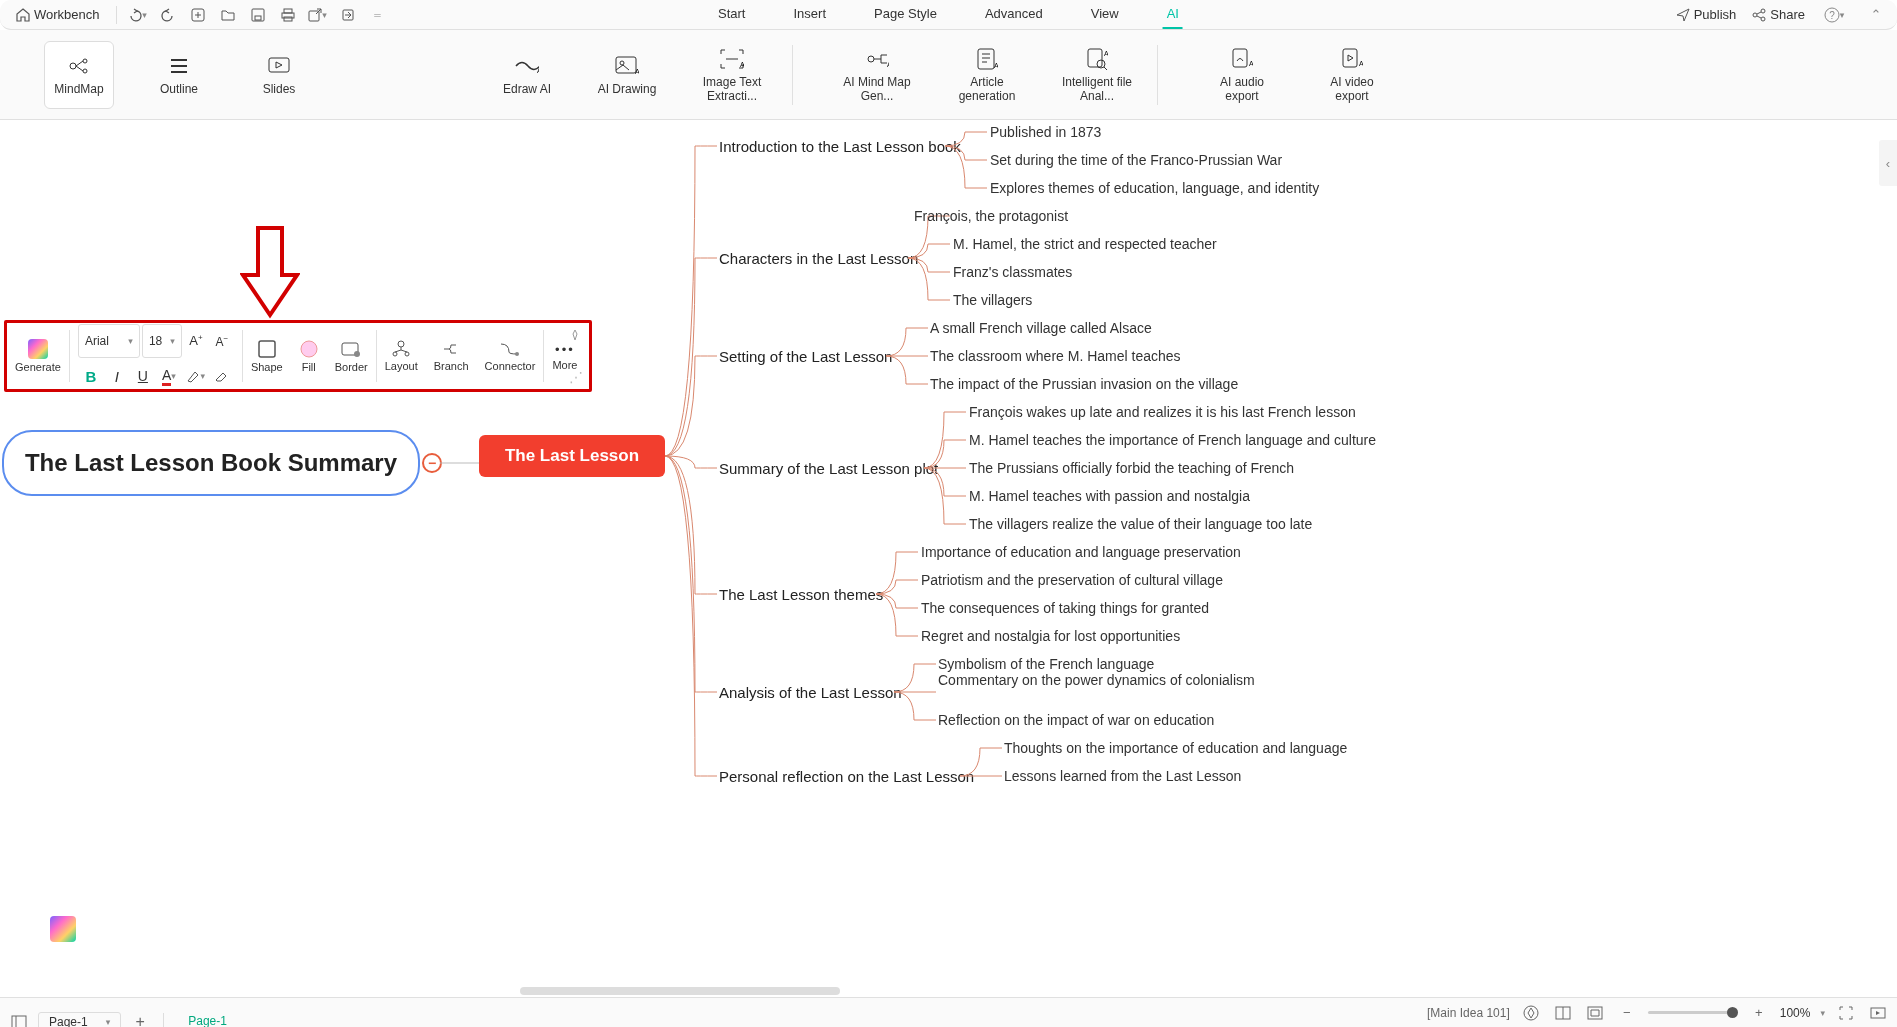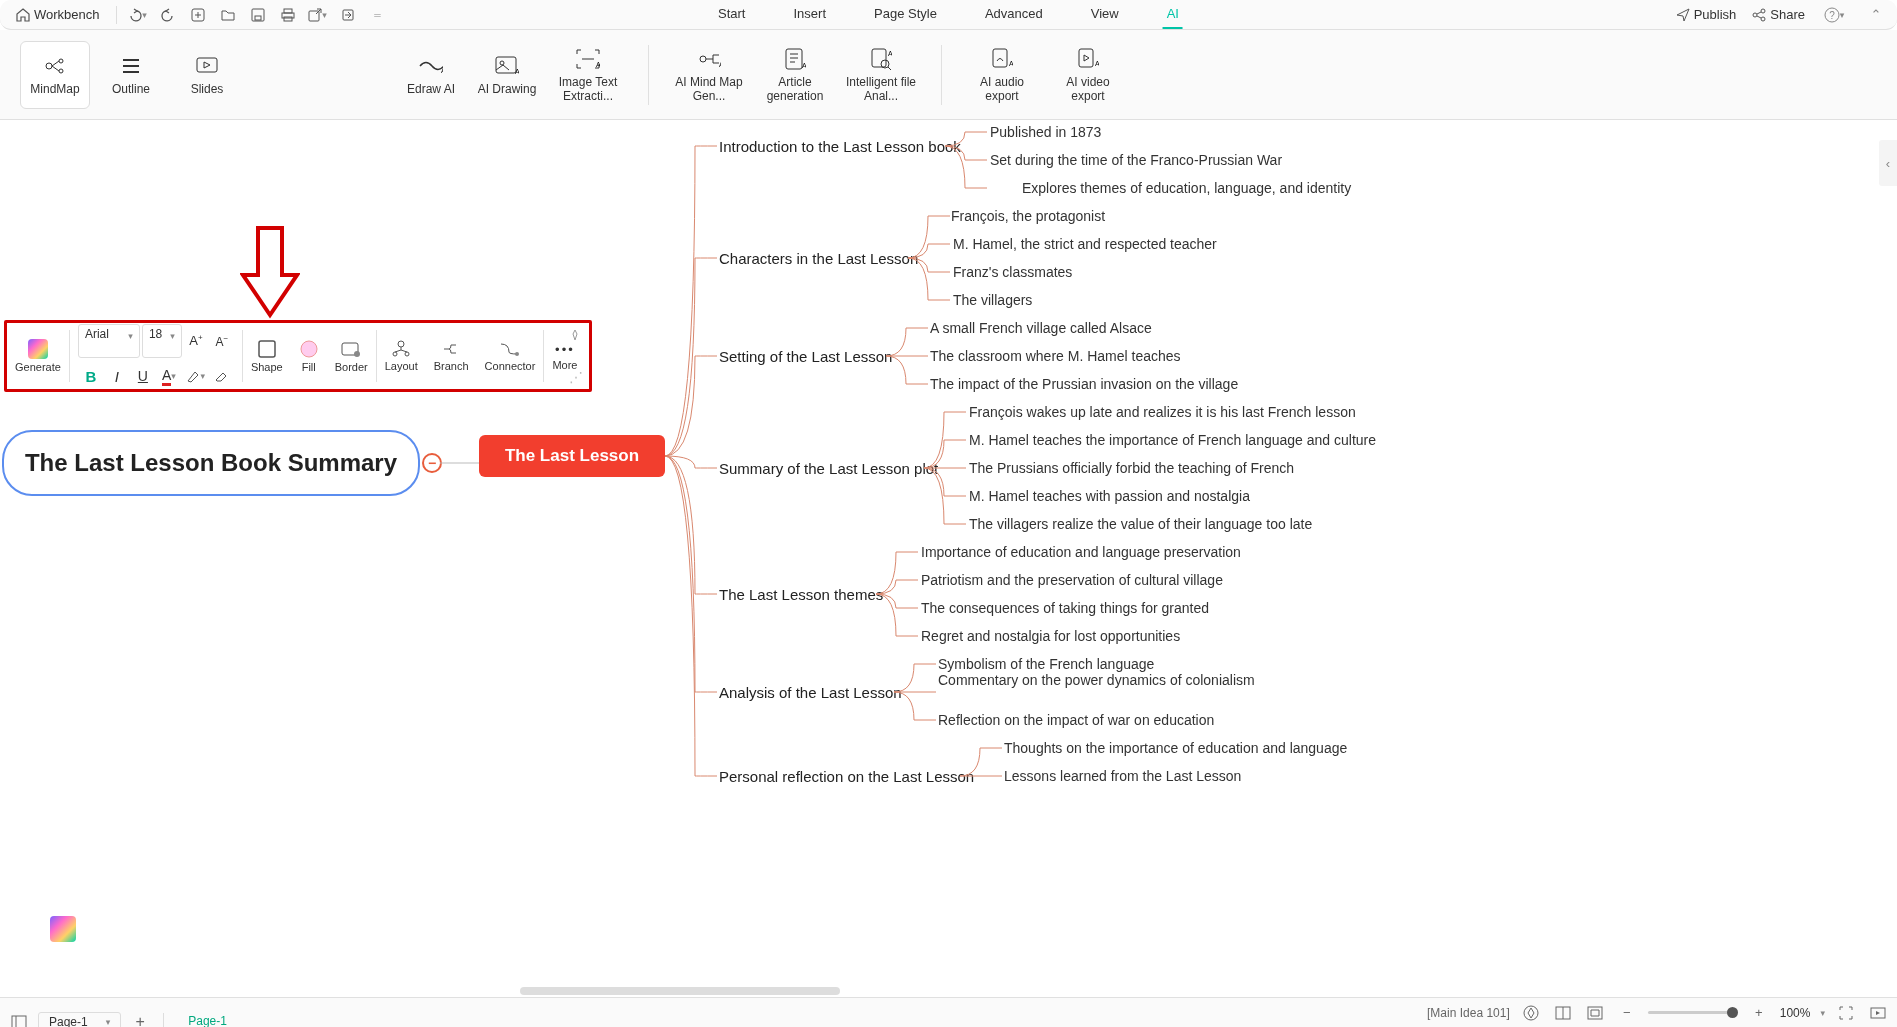--- a/index.html
+++ b/index.html
@@ -14,40 +14,40 @@
 .menu-tabs { position: absolute; left: 50%; transform: translateX(-50%); display: flex; gap: 40px; }
 .menu-tab { padding: 6px 4px; font-size: 13px; cursor: pointer; color: #333; }
 .menu-tab.active { color: #00c4a7; border-bottom: 2px solid #00c4a7; font-weight: 500; }
 .topbar-right { margin-left: auto; display: flex; align-items: center; gap: 16px; }
 .topbar-right-item { display: flex; align-items: center; gap: 4px; cursor: pointer; font-size: 13px; }
 
 
 .ribbon { height: 90px; border-bottom: 1px solid #e0e0e0; display: flex; align-items: center; padding: 6px 8px; background: #fafafa; }
 .ribbon-section { display: flex; gap: 6px; padding: 0 12px; align-items: flex-start; }
 .ribbon-divider { width: 1px; height: 60px; background: #e0e0e0; margin: 0 8px; }
-.ribbon-btn { display: flex; flex-direction: column; align-items: center; justify-content: center; width: 70px; height: 68px; border-radius: 6px; cursor: pointer; gap: 4px; }
+.ribbon-btn { display: flex; flex-direction: column; align-items: center; justify-content: center; width: 70px; height: 68px; border-radius: 6px; cursor: pointer; gap: 4px; margin-left: 24px; }
 .ribbon-btn.big { width: 80px; }
 .ribbon-btn.sel { background: #fff; border: 1px solid #ddd; }
 .ribbon-btn .rlabel { font-size: 12px; text-align: center; }
 .ribbon-icon { width: 24px; height: 24px; display: flex; align-items: center; justify-content: center; font-size: 18px; }
 
 
 .canvas { position: absolute; top: 120px; left: 0; right: 0; bottom: 30px; background: #fff; overflow: hidden; }
 
 
 .arrow-annot { position: absolute; left: 240px; top: 105px; }
 .arrow-annot svg { stroke: #d20000; fill: #fff; }
 
 
 .float-tb { position: absolute; left: 4px; top: 200px; width: 588px; height: 72px; background: #fff; border: 3px solid #d20000; border-radius: 2px; display: flex; align-items: center; }
 .ftb-cell { display: flex; flex-direction: column; align-items: center; justify-content: center; gap: 2px; padding: 0 8px; height: 100%; }
 .ftb-cell .flabel { font-size: 11px; color: #333; }
 .ftb-div { width: 1px; height: 52px; background: #e0e0e0; }
 .ftb-row { display: flex; align-items: center; gap: 2px; }
-.ftb-sel { display: flex; align-items: flex-end; gap: 6px; border: 1px solid #ddd; border-radius: 3px; height: 26px; padding: 16px 6px; background: #fff; min-width: 62px; font-size: 12px; }
+.ftb-sel { display: flex; align-items: center; gap: 6px; border: 1px solid #ddd; border-radius: 3px; height: 26px; padding: 16px 6px; background: #fff; min-width: 62px; font-size: 12px; }
 .ftb-sel.small { min-width: 40px; }
 .ftb-iconbtn { width: 24px; height: 24px; display: flex; align-items: center; justify-content: center; border-radius: 3px; cursor: pointer; }
 .ftb-iconbtn.active { color: #0a8; }
 .genicon { width: 20px; height: 20px; background: linear-gradient(135deg,#7b61ff,#ff6bcb,#ffd166,#00d4aa); border-radius: 4px; }
 .pin { position: absolute; top: 6px; right: 8px; font-size: 12px; color: #999; cursor: pointer; }
 
 
 .root-node { position: absolute; left: 2px; top: 310px; width: 418px; height: 66px; border: 2px solid #5b8def; border-radius: 30px; background: #fff; display: flex; align-items: center; justify-content: center; font-size: 24px; font-weight: 700; color: #222; }
 .collapse-toggle { position: absolute; left: 422px; top: 333px; width: 20px; height: 20px; border: 2px solid #e85d3c; border-radius: 50%; background: #fff; display: flex; align-items: center; justify-content: center; color: #e85d3c; font-weight: bold; font-size: 14px; cursor: pointer; }
 .center-node { position: absolute; left: 479px; top: 315px; width: 186px; height: 42px; background: #f23e2e; color: #fff; border-radius: 6px; display: flex; align-items: center; justify-content: center; font-size: 17px; font-weight: 600; }
@@ -444,26 +444,26 @@
   <div class="topic" style="left:719px;top:340px"><span>Summary of the Last Lesson plot</span></div>
   <div class="topic" style="left:719px;top:466px"><span>The Last Lesson themes</span></div>
   <div class="topic" style="left:719px;top:564px"><span>Analysis of the Last Lesson</span></div>
   <div class="topic" style="left:719px;top:648px"><span>Personal reflection on the Last Lesson</span></div>
 
   <svg class="conn" style="left:945px;top:0" width="45" height="70">
       <path d="M0 26 Q20 26 20 12 H42 M0 26 Q20 26 20 40 H42 M0 26 Q20 26 20 68 H42" stroke="#d9886f" fill="none"></path>
     </svg>
   <div class="leaf" style="left:990px;top:4px"><span>Published in 1873</span></div>
   <div class="leaf" style="left:990px;top:32px"><span>Set during the time of the Franco-Prussian War</span></div>
-  <div class="leaf" style="left:1022px;top:60px"><span>Explores themes of education, language, and identity</span></div>
+  <div class="leaf" style="left:990px;top:60px"><span>Explores themes of education, language, and identity</span></div>
 
   <svg class="conn" style="left:908px;top:86" width="45" height="100">
       <path d="M0 52 Q20 52 20 10 H42 M0 52 Q20 52 20 38 H42 M0 52 Q20 52 20 66 H42 M0 52 Q20 52 20 94 H42" stroke="#d9886f" fill="none"></path>
     </svg>
-  <div class="leaf" style="left:951px;top:88px"><span>François, the protagonist</span></div>
+  <div class="leaf" style="left:914px;top:88px"><span>François, the protagonist</span></div>
   <div class="leaf" style="left:953px;top:116px"><span>M. Hamel, the strict and respected teacher</span></div>
   <div class="leaf" style="left:953px;top:144px"><span>Franz's classmates</span></div>
   <div class="leaf" style="left:953px;top:172px"><span>The villagers</span></div>
 
   <svg class="conn" style="left:886px;top:198" width="44" height="70">
       <path d="M0 38 Q20 38 20 10 H42 M0 38 H42 M0 38 Q20 38 20 66 H42" stroke="#d9886f" fill="none"></path>
     </svg>
   <div class="leaf" style="left:930px;top:200px"><span>A small French village called Alsace</span></div>
   <div class="leaf" style="left:930px;top:228px"><span>The classroom where M. Hamel teaches</span></div>
   <div class="leaf" style="left:930px;top:256px"><span>The impact of the Prussian invasion on the village</span></div>

